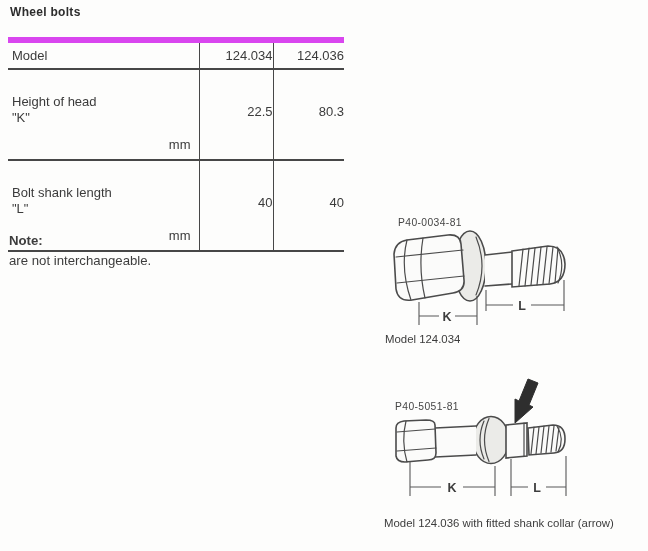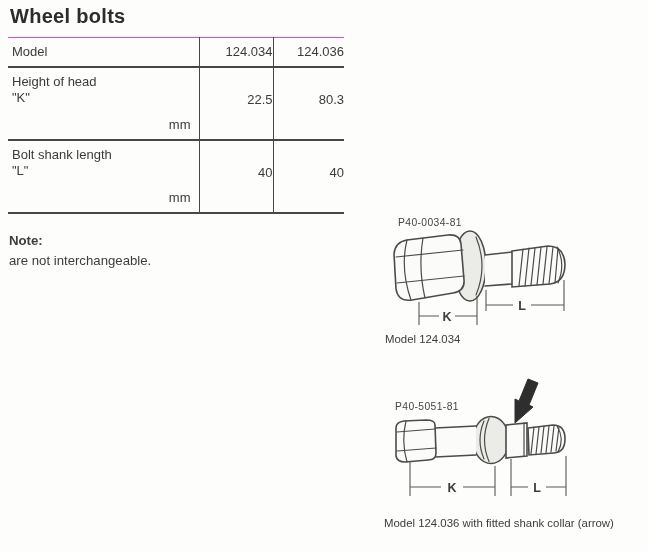--- a/index.html
+++ b/index.html
@@ -4,42 +4,42 @@
 <style>
   * { margin:0; padding:0; box-sizing:border-box; }
   html,body { background:#ffffff; }
   .page {
     position:relative; width:648px; height:551px; overflow:hidden;
     background:#fdfdfc; color:#3a3a3a;
     font-family:"Liberation Sans", sans-serif;
   }
   .title {
     position:absolute; left:10px; top:5px;
-    font-size:20px; font-weight:bold; letter-spacing:.3px; color:#2c2c2c;
+    font-size:12px; font-weight:bold; letter-spacing:.3px; color:#2c2c2c;
   }
   table.spec {
     position:absolute; left:8px; top:37px; width:336px;
     border-collapse:collapse; table-layout:fixed;
     font-size:13px; color:#3b3b3b;
-    border-top:1px solid #d946ef;
+    border-top:6px solid #d946ef;
   }
   table.spec td { padding:0; vertical-align:middle; }
   table.spec td { border-bottom:2px solid #474747; }
   table.spec td.v { border-left:1.5px solid #474747; }
   td.c1 { width:191px; }
   td.c2 { width:74px; }
   td.c3 { width:71px; }
   tr.r1 { height:29px; }
   tr.r2 { height:66px; }
   tr.r3 { height:60px;margin-top:48px; }
   .cell-pad { padding-left:4px; }
   .val-pad  { padding-left:7px;text-align:right; }
   td.bottom { vertical-align:bottom; }
   td.bottom .val-pad { padding-bottom:7px; }
-  .lbl-block { padding:6px 0 6px 4px; line-height:16px; }
+  .lbl-block { padding:24px 0 6px 4px; line-height:16px; }
   .lbl-unit { text-align:right; padding-right:8px; margin-top:11px; }
   .note {
     position:absolute; left:9px; top:233px; width:330px;
     font-size:13.2px; color:#3d3d3d;
   }
   .note-heading { font-weight:bold; margin-bottom:3px; }
   .note-line { line-height:20px; }
   .figure { position:absolute; }
   .fig-caption {
     position:absolute; font-size:11.4px; color:#3c3c3c; white-space:nowrap;

